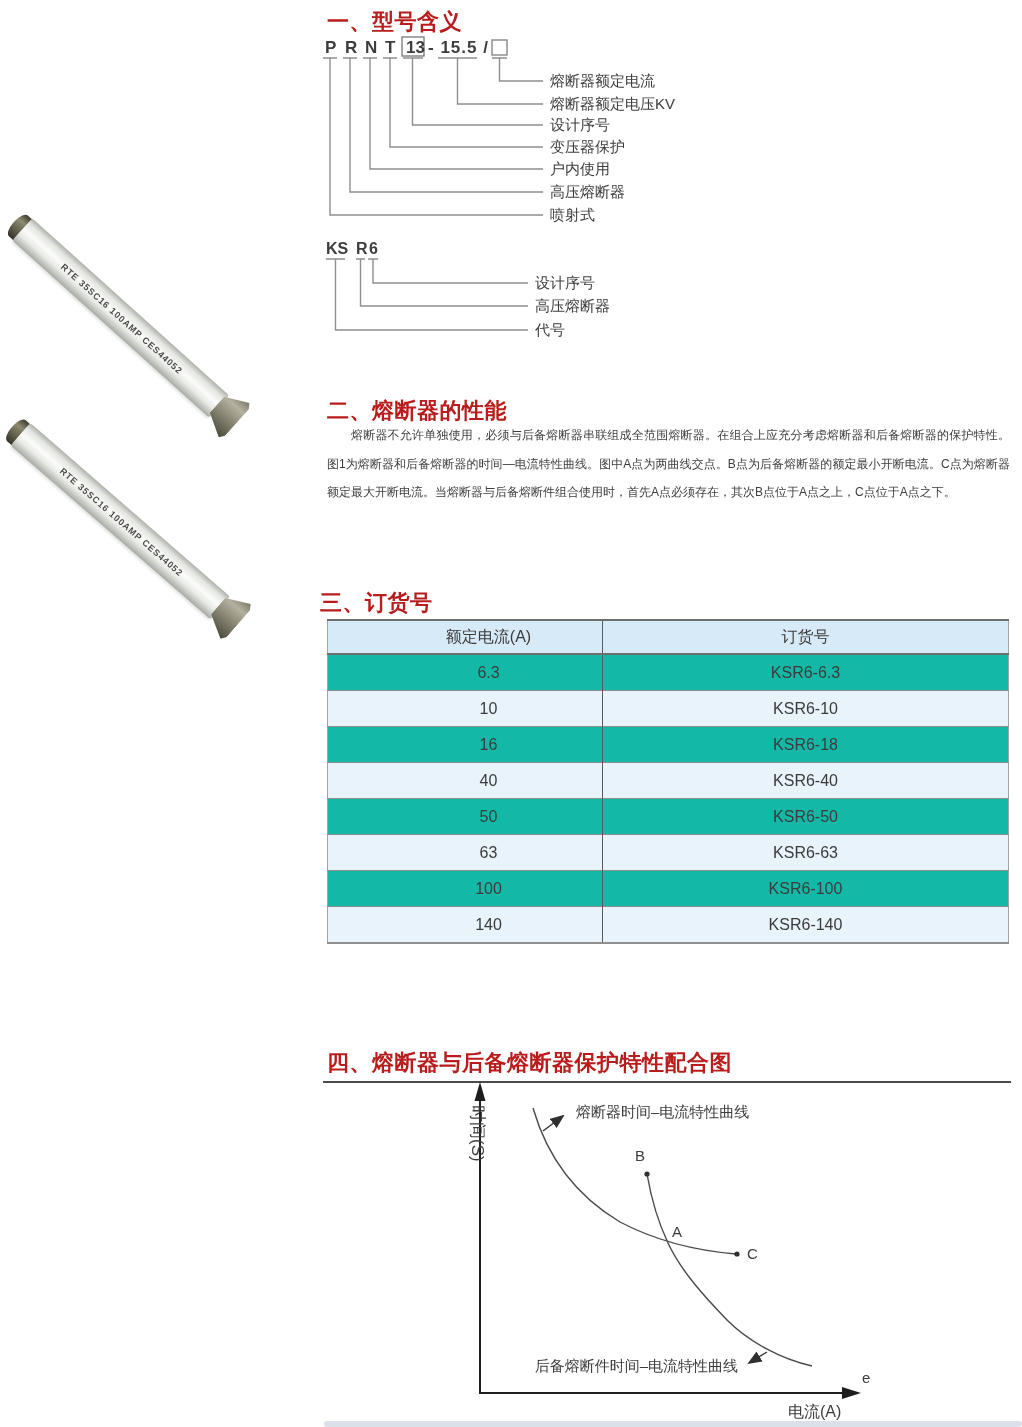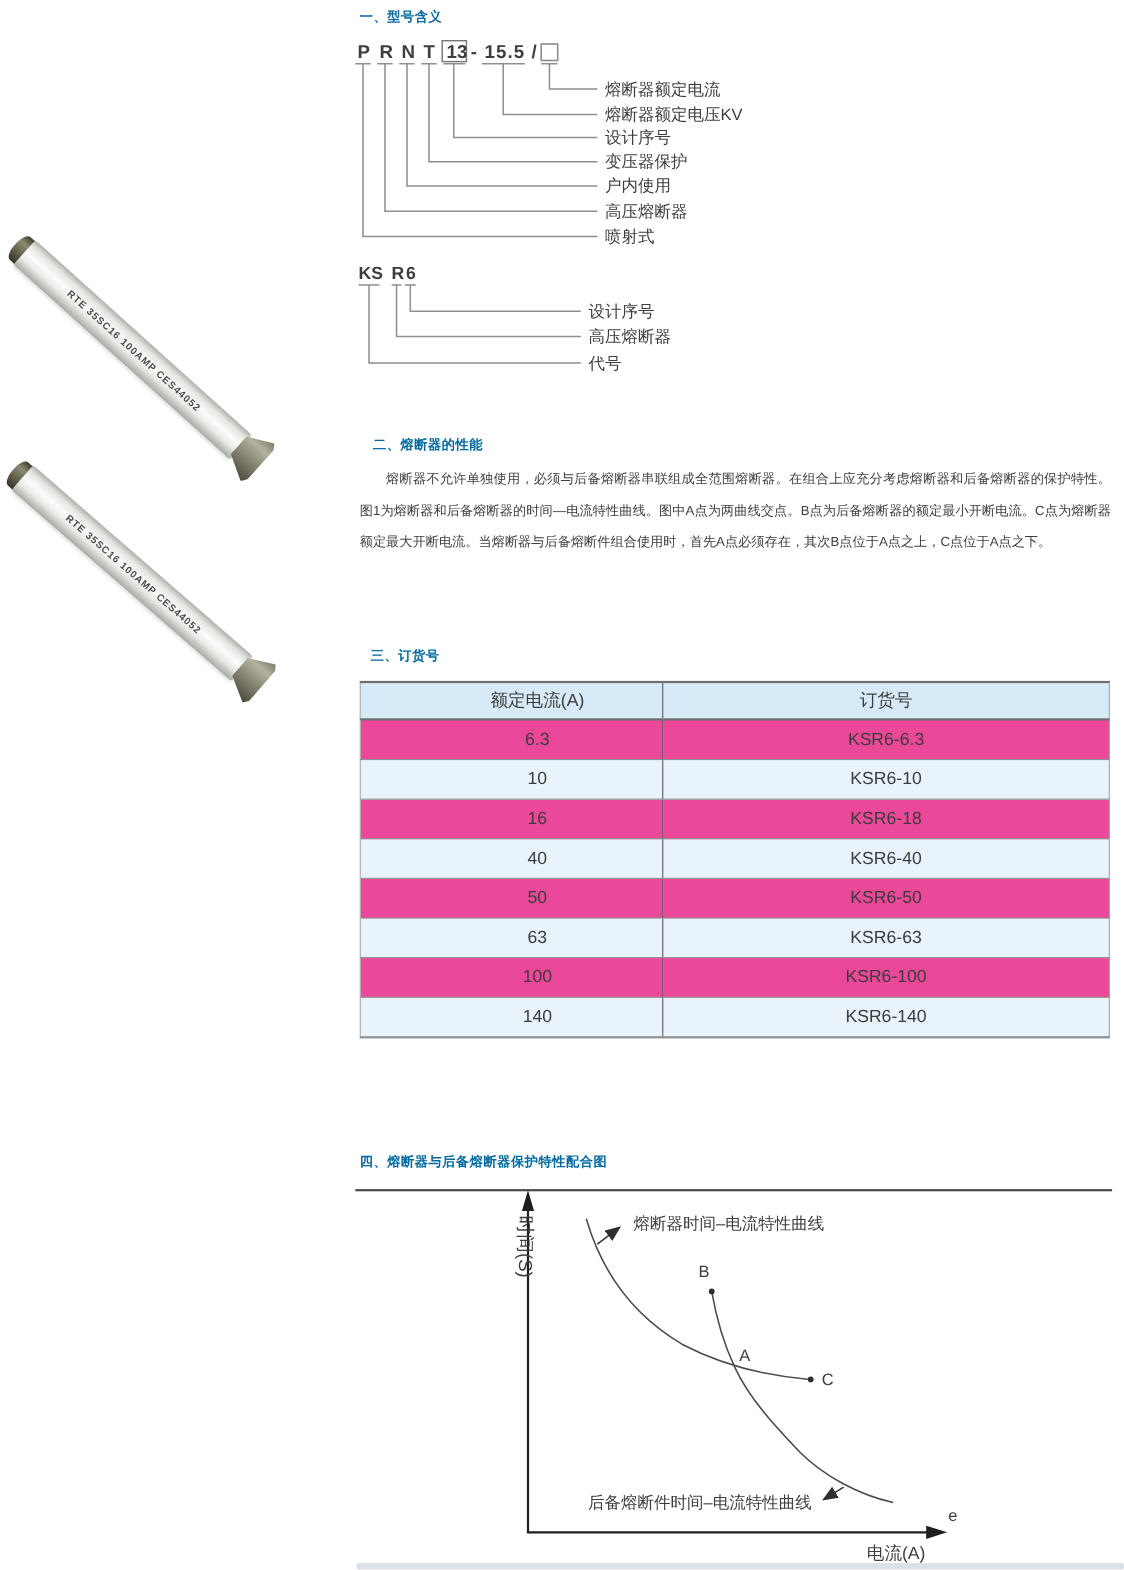--- a/index.html
+++ b/index.html
@@ -1,21 +1,21 @@
 <!DOCTYPE html>
 <html><head>
 <meta charset="utf-8">
 <style>
   html,body{margin:0;padding:0;background:#fff;}
   .page{
     position:relative;width:1022px;height:1427px;margin:0 auto;background:#fff;
     font-family:"Liberation Sans","DejaVu Sans",sans-serif;color:#3d3d3d;overflow:hidden;
   }
   .abs{position:absolute;}
-  .h{position:absolute;font-size:12px;font-weight:600;color:#0369a1;white-space:nowrap;letter-spacing:.5px;font-family:Liberation Mono, monospace;}
+  .h{position:absolute;font-size:22px;font-weight:600;color:#b91c1c;white-space:nowrap;letter-spacing:.5px;font-family:Liberation Mono, monospace;}
   
   .tube{position:absolute;width:300px;height:30px;transform-origin:0 50%;}
   .t1{left:14px;top:207px;transform:rotate(42deg);}
   .t2{left:12px;top:412px;transform:rotate(41deg);}
   .tube-body{
     position:absolute;left:11px;right:24px;top:0;bottom:0;border-radius:3px;
     background:linear-gradient(180deg,#aeb0aa 0%,#e4e6e2 20%,#fcfcfb 46%,#e9ebe7 68%,#a7aaa2 100%);
     box-shadow:0 2px 3px rgba(0,0,0,.12);
   }
   .cap-left{
@@ -40,21 +40,21 @@
   .order-table{
     position:absolute;left:327px;top:619px;width:682px;border-collapse:collapse;table-layout:fixed;
     border-top:2px solid #6e6e6e;border-bottom:2px solid #8f8f8f;
     border-left:1px solid #a5a5a5;border-right:1px solid #a5a5a5;
     font-size:16px;color:#3b3b3b;
   }
   .order-table col.c1{width:275px;}
   .order-table th{
     height:30px;font-weight:400;background:#d7eaf7;border-bottom:2px solid #6e6e6e;
   }
-  .order-table td{height:33px;text-align:center;border-top:1.5px solid #8f8f8f;background:#ec4899;}
+  .order-table td{height:33px;text-align:center;border-top:1.5px solid #8f8f8f;background:#14b8a6;}
   .order-table tbody tr:first-child td{border-top:none;}
   .order-table tbody tr:nth-child(even) td{background:#e8f3fb;}
   .order-table th:first-child,.order-table td:first-child{border-right:1.5px solid #5a5a5a;padding-left:48px;}
   
   .rule{position:absolute;left:323px;top:1081px;width:688px;height:2px;background:#4a4a4a;}
   .band{position:absolute;left:324px;top:1421px;width:698px;height:6px;background:#dbe1e8;border-radius:3px;}
   svg text{font-family:"Liberation Sans","DejaVu Sans",sans-serif;fill:#3d3d3d;}
 </style>
 </head>
 <body>
@@ -118,24 +118,24 @@
       <text x="36" y="19">R</text>
       <text x="49" y="19">6</text>
     </g>
     <g font-size="15" fill="#3d3d3d">
       <text x="215" y="53">设计序号</text>
       <text x="215" y="76">高压熔断器</text>
       <text x="215" y="100">代号</text>
     </g>
   </svg>
 
-  <div class="h" style="left:339px;top:396px;">二、熔断器的性能</div>
+  <div class="h" style="left:327px;top:396px;">二、熔断器的性能</div>
   <p class="body-text">熔断器不允许单独使用，必须与后备熔断器串联组成全范围熔断器。在组合上应充分考虑熔断器和后备熔断器的保护特性。图1为熔断器和后备熔断器的时间—电流特性曲线。图中A点为两曲线交点。B点为后备熔断器的额定最小开断电流。C点为熔断器额定最大开断电流。当熔断器与后备熔断件组合使用时，首先A点必须存在，其次B点位于A点之上，C点位于A点之下。</p>
 
-  <div class="h" style="left:337px;top:588px;text-align:center;">三、订货号</div>
+  <div class="h" style="left:320px;top:588px;text-align:center;">三、订货号</div>
 
   <table class="order-table">
     <colgroup>
         <col class="c1">
         <col>
       </colgroup>
     <thead>
       <tr>
         <th>额定电流(A)</th>
         <th>订货号</th>

